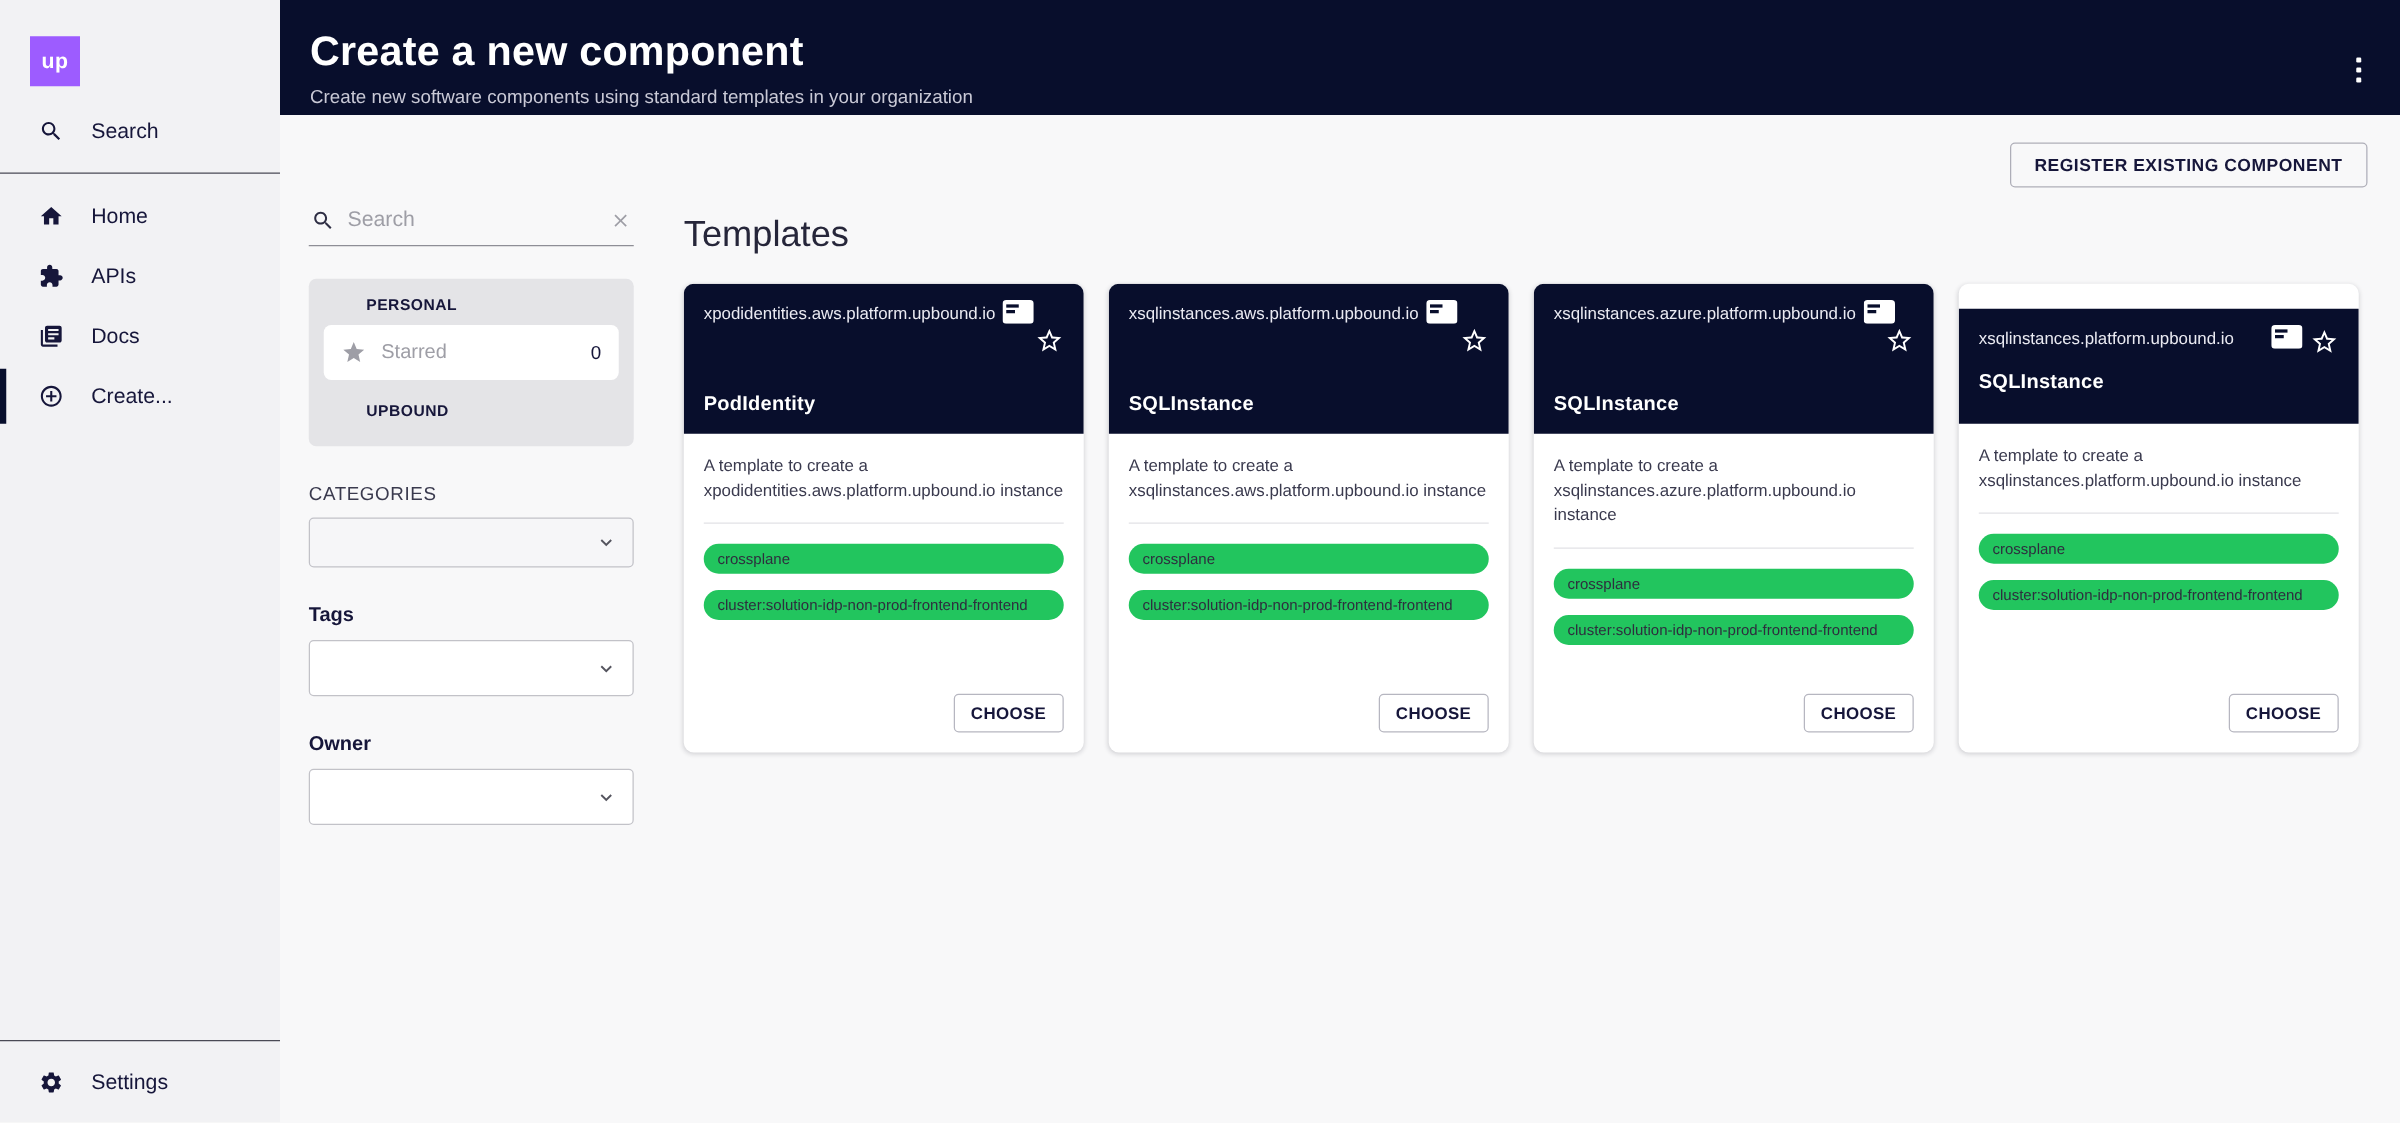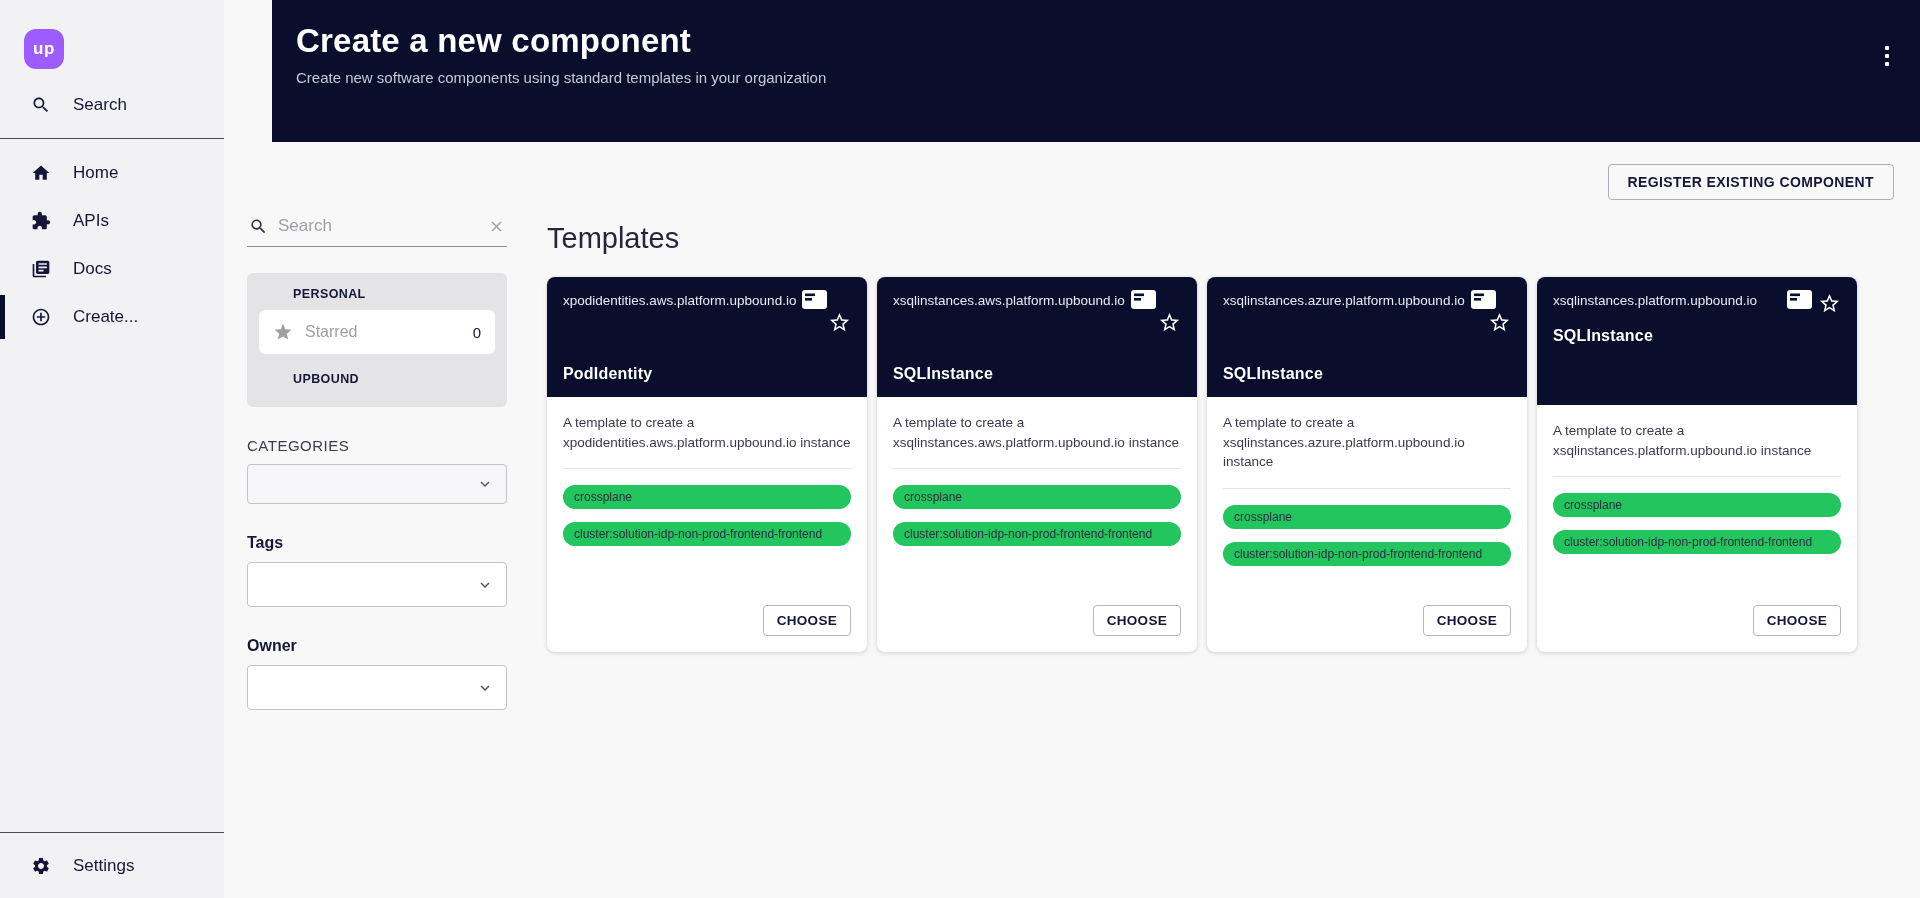--- a/index.html
+++ b/index.html
@@ -10,21 +10,21 @@
     background: #f8f8f9;
     color: #16163a;
   }
 
   
   .sidebar {
     width: 224px; height: 898px; background: #f2f2f4;
     display: flex; flex-direction: column; flex-shrink: 0; position: relative;
   }
   .logo {
-    width: 40px; height: 40px; border-radius: 12px; margin: 29px 0 0 24px;
+    width: 40px; height: 40px; border-radius: 0; margin: 29px 0 0 24px;
     display: flex; align-items: center; justify-content: center;
     color: #fff; font-weight: 700; font-size: 17px; letter-spacing: 0.5px;
     cursor: pointer;
   }
   .side-item {
     height: 48px; display: flex; align-items: center; gap: 22px;
     padding-left: 31px; font-size: 17px; font-weight: 500; color: #16163a;
     cursor: pointer; position: relative;
   }
   .side-item svg { width: 20px; height: 20px; fill: #16163a; flex-shrink: 0; }
@@ -35,22 +35,22 @@
     content: ""; position: absolute; left: 0; top: 2px;
     width: 5px; height: 44px; background: #080e2c;
   }
   .side-spacer { flex: 1; }
   .side-settings { margin-top: 9px; margin-bottom: 8px; }
 
   
   .main-col { flex: 1; display: flex; flex-direction: column; height: 898px; }
 
   .page-header {
-    height: 142px; background: #080e2c; color: #fff;
-    padding: 22px 0 0 24px; position: relative; flex-shrink: 0; margin-left: 48px;
+    height: 92px; background: #080e2c; color: #fff;
+    padding: 22px 0 0 24px; position: relative; flex-shrink: 0;
   }
   .page-header h1 { font-size: 33px; font-weight: 700; letter-spacing: 0.2px; }
   .page-header .subtitle { margin-top: 9px; font-size: 15px; color: #c9c9d6; }
   .kebab {
     position: absolute; right: 27px; top: 42px; cursor: pointer;
     display: flex; flex-direction: column; gap: 4px; padding: 4px;
   }
   .kebab i { width: 4px; height: 4px; background: #fff; border-radius: 1px; display: block; }
 
   .content { flex: 1; background: #f8f8f9; overflow: hidden; }
@@ -100,38 +100,38 @@
     background: #fff; display: flex; align-items: center; justify-content: flex-end;
     padding-right: 12px; cursor: pointer;
   }
   .select-box.tinted { background: #f6f6f8; height: 40px; }
   .select-box.tall { height: 45px; }
 
   
   .templates-col { flex: 1; }
   .templates-col h2 { font-size: 29px; font-weight: 400; color: #26263a; margin: 10px 0 22px 0; }
   .cards {
-    display: grid; grid-template-columns: repeat(4, 320px); gap: 10px;
+    display: grid; grid-template-columns: repeat(4, 320px); gap: 20px;
   }
   .card {
     background: #fff; border-radius: 8px; overflow: hidden; height: 375px;
     box-shadow: 0 1px 4px rgba(20,20,40,0.18); display: flex; flex-direction: column;
   }
   .card-header {
     background: #080e2c; color: #fff; height: 120px; padding: 15px 16px 14px 16px;
     display: flex; flex-direction: column; flex-shrink: 0;
   }
   .ch-row { display: flex; align-items: flex-start; gap: 6px; }
   .ch-name { font-size: 13.5px; color: #eaeaf2; line-height: 1.35; word-break: break-all; }
   .badge-icon { flex-shrink: 0; margin-top: -2px; }
   .ch-star-row { display: flex; justify-content: flex-end; margin-top: 1px; }
   .star-btn { cursor: pointer; display: flex; }
   .inline-star { display: none; }
   .ch-title { font-size: 16px; font-weight: 700; margin-top: auto; letter-spacing: 0.2px; }
-  .card-header.compact { height: 128px; }
+  .card-header.compact { height: 92px; margin-top: 20px; }
   .card-header.compact .badge-icon { margin-left: auto; }
   .card-header.compact .inline-star { display: flex; }
   .card-header.compact .ch-title { margin-top: 12px; }
 
   .card-body { padding: 16px; display: flex; flex-direction: column; flex: 1; }
   .desc { font-size: 13.5px; color: #3a3a4e; line-height: 1.45; margin-bottom: 16px; }
   .body-divider { border: none; border-top: 1px solid #e2e2e6; margin: 0 0 16px 0; }
   .chip {
     align-self: flex-start; background: #22c55e; border-radius: 13px;
     padding: 5px 11px; font-size: 12px; color: #2e2e3e;

